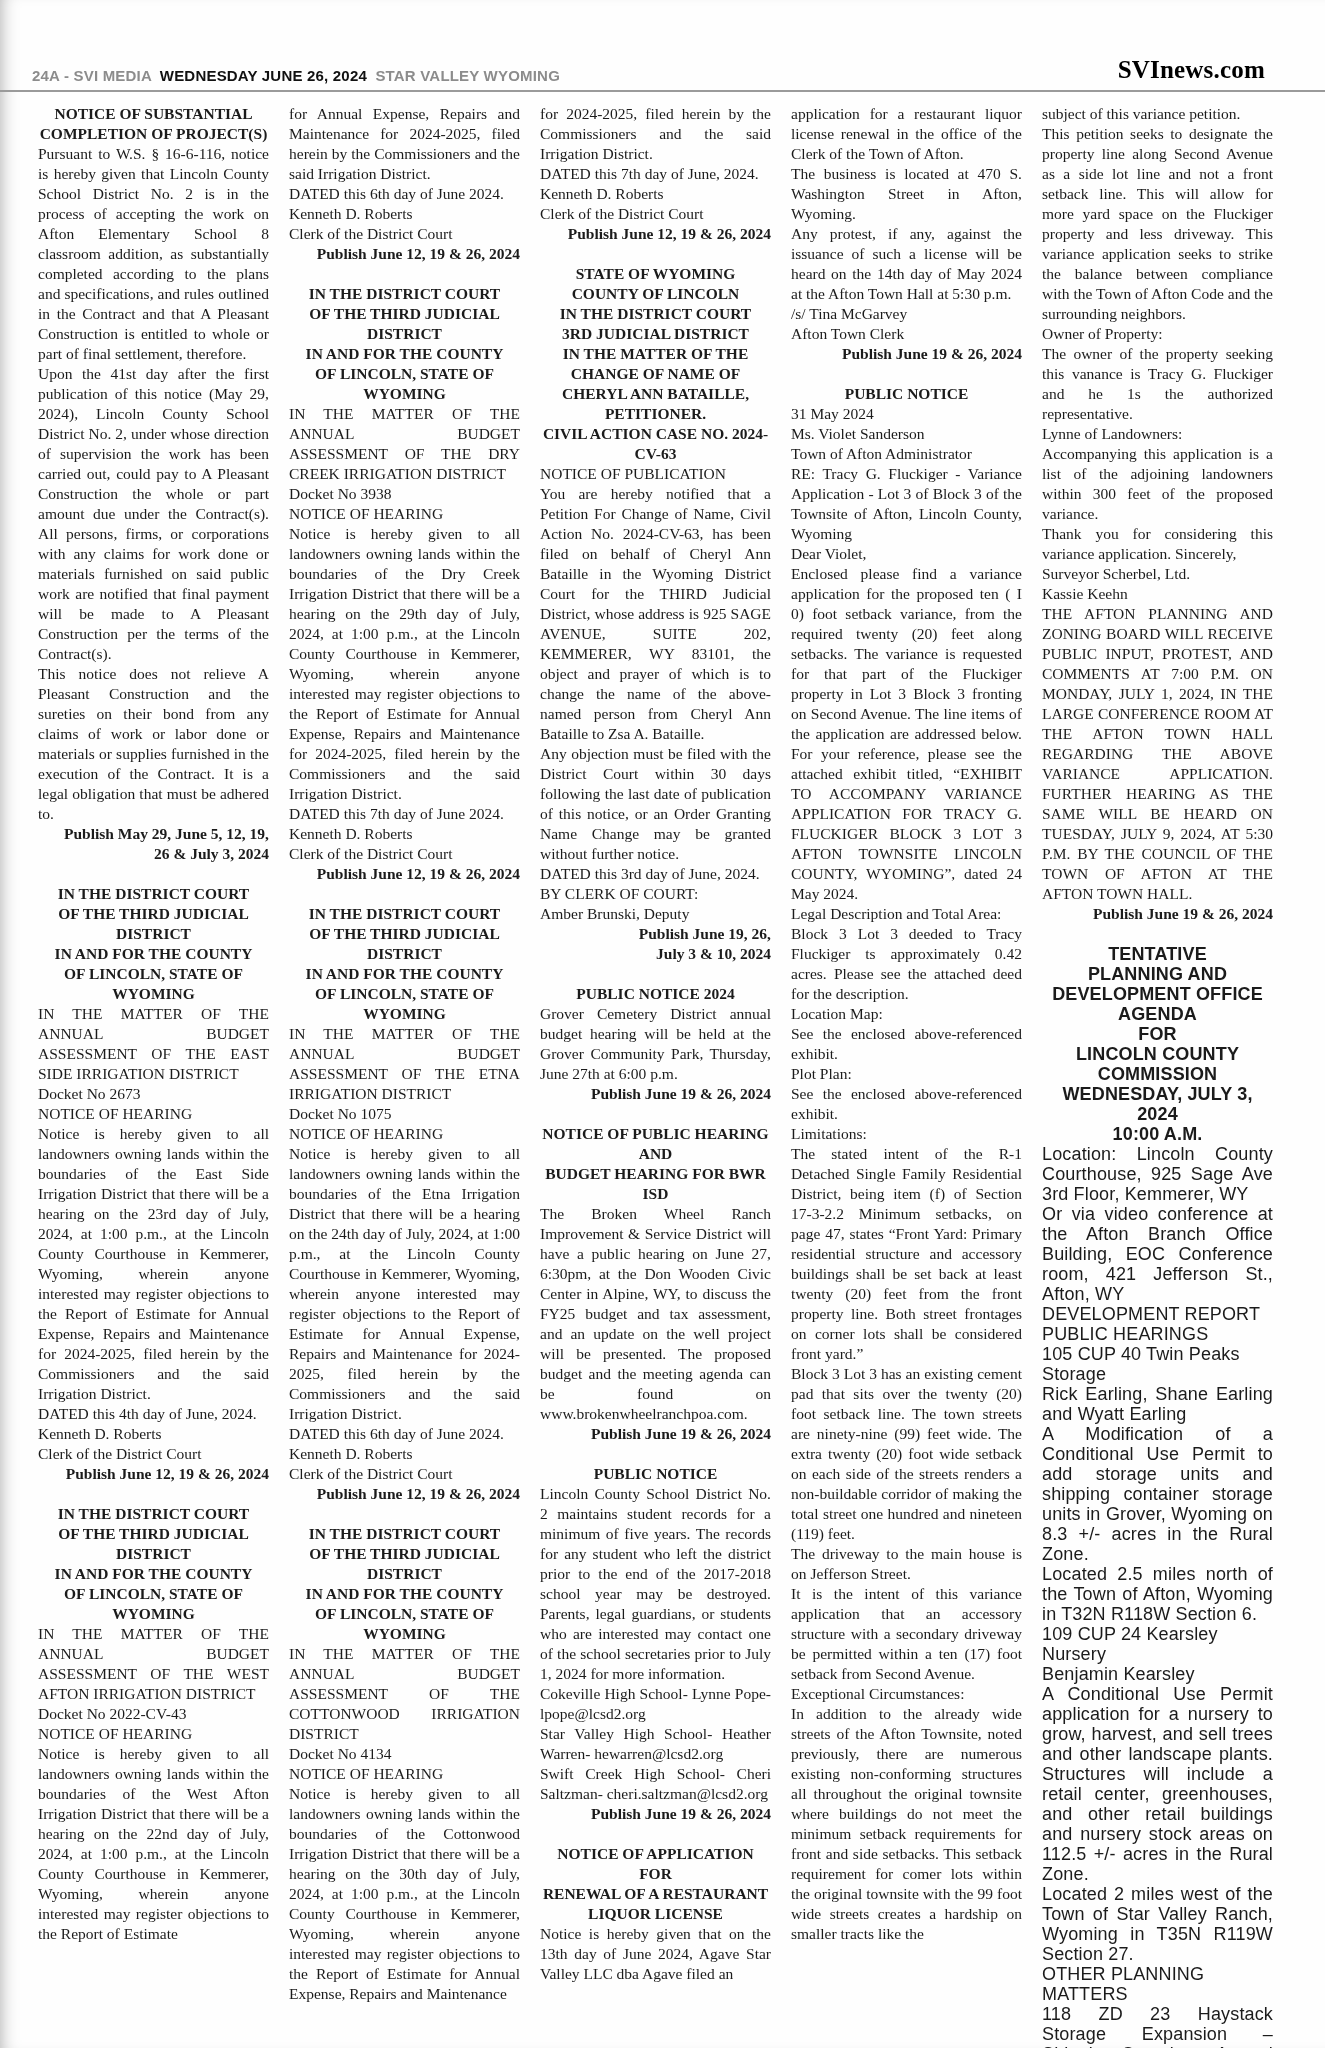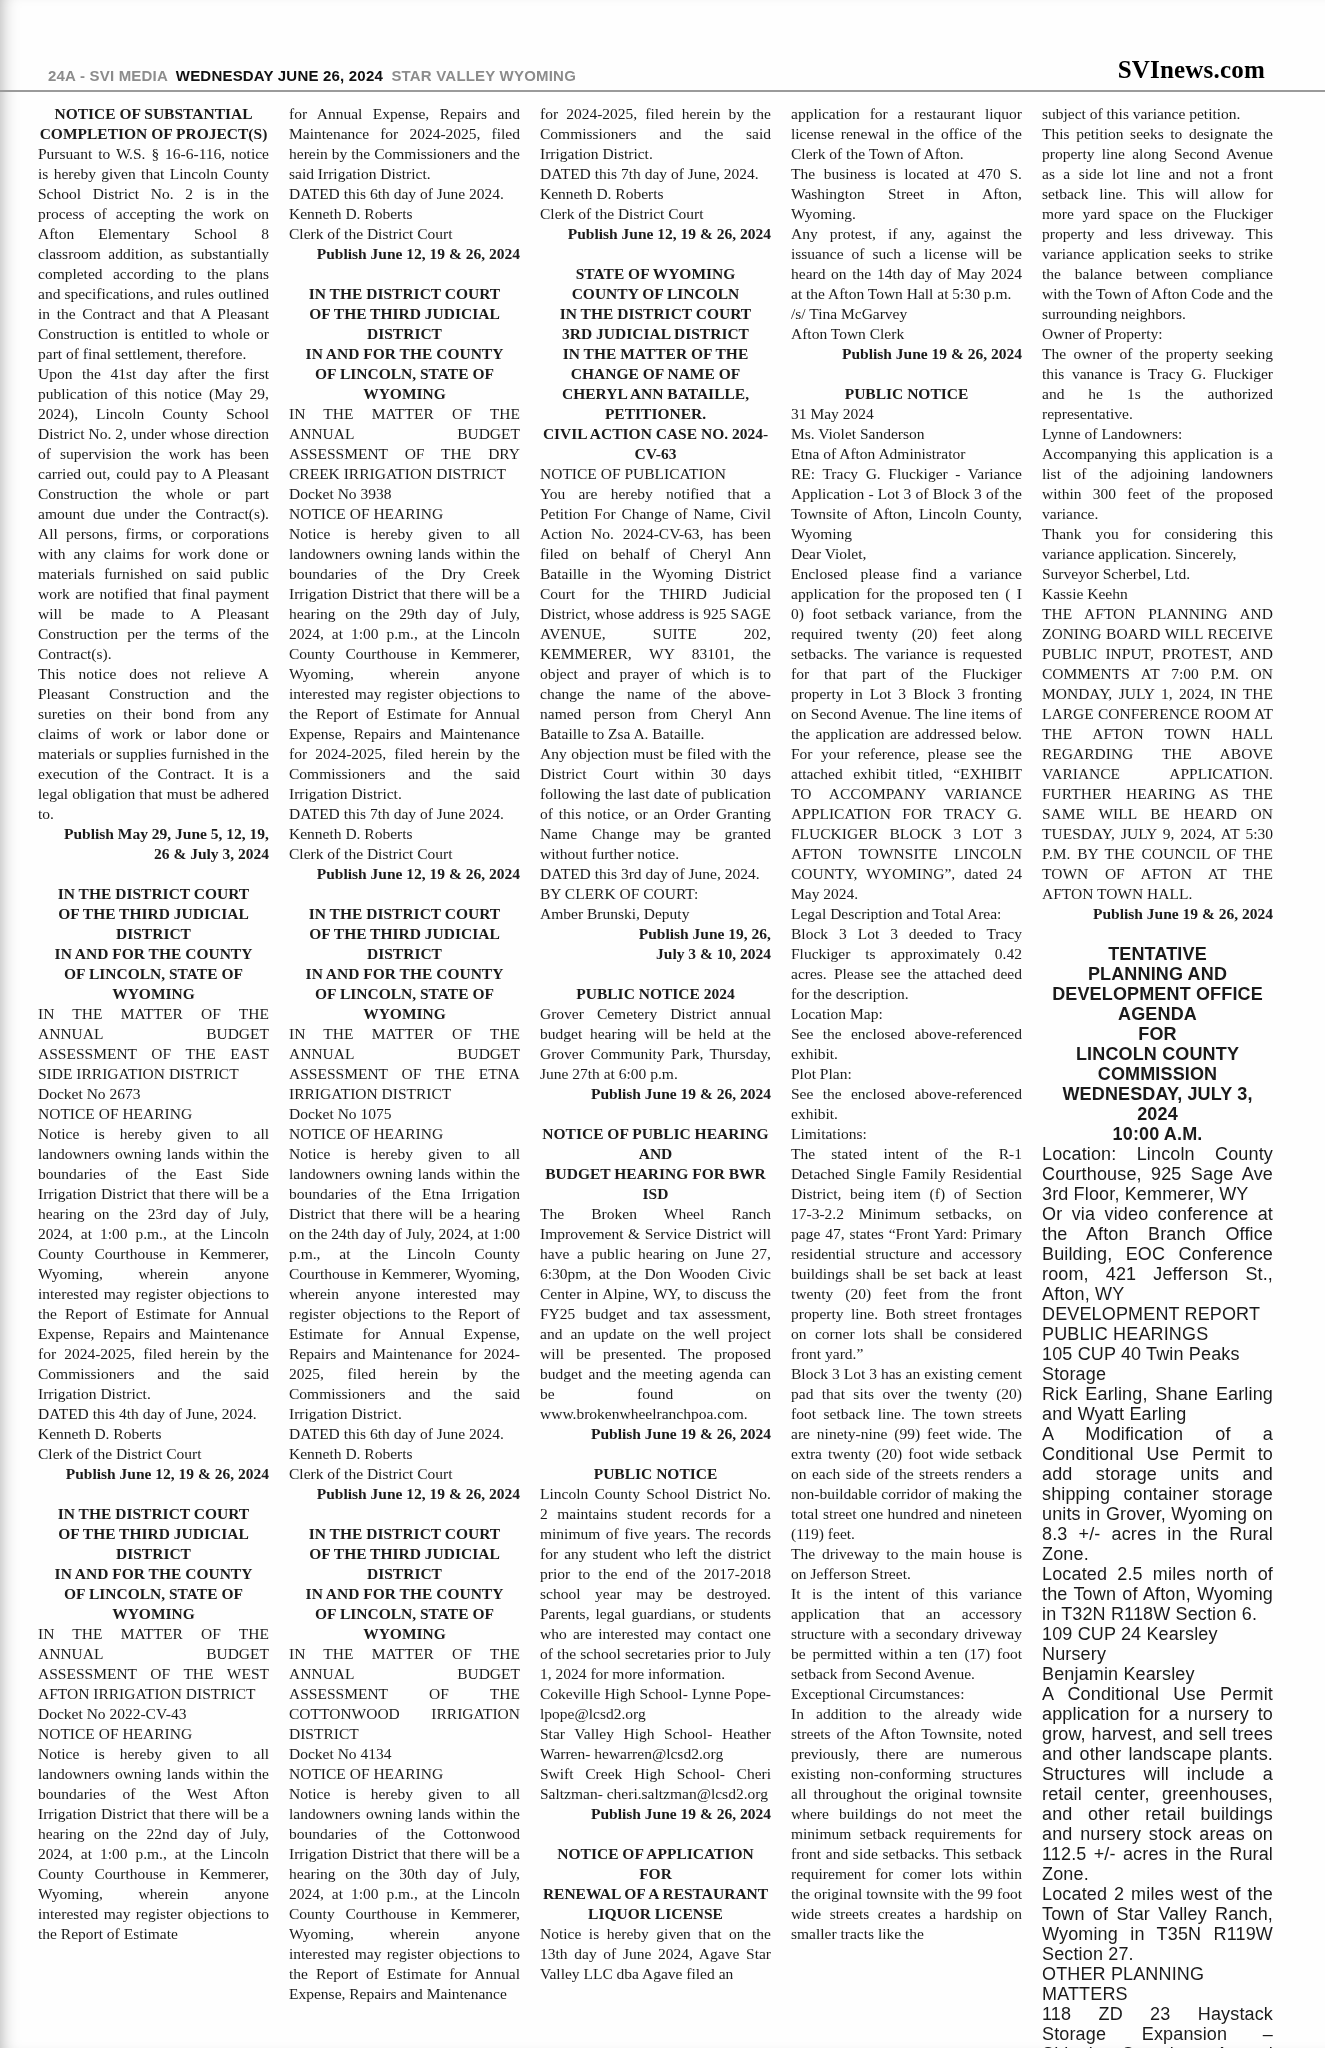--- a/index.html
+++ b/index.html
@@ -11,21 +11,21 @@
     color: #1b1b1b;
     font-family: "Liberation Serif", "DejaVu Serif", serif;
     overflow: hidden;
     box-shadow: inset 14px 0 18px -14px rgba(0,0,0,.35);
   }
   
   header.masthead {
     display: flex;
     justify-content: space-between;
     align-items: flex-end;
-    padding: 56px 60px 6px 48px;
+    padding: 56px 60px 6px 32px;
     border-bottom: 2px solid #9a9a9a;
     font-family: "Liberation Sans", sans-serif;
     gap: 20px;
   }
   .mast-left { font-size: 15px; letter-spacing: .2px; color: #8c8c8c; font-weight: 700; }
   .mast-left .mast-strong { color: #111; padding: 0 4px; }
   .mast-right {
     font-family: "Liberation Serif", serif;
     font-size: 25px;
     font-weight: 700;
@@ -220,21 +220,21 @@
         <p class="p-body">The business is located at 470 S. Washington Street in Afton, Wyoming.</p>
         <p class="p-body">Any protest, if any, against the issuance of such a license will be heard on the 14th day of May 2024 at the Afton Town Hall at 5:30 p.m.</p>
         <p class="p-plain">/s/ Tina McGarvey</p>
         <p class="p-plain">Afton Town Clerk</p>
         <p class="p-publish">Publish June 19 &amp; 26, 2024</p>
       </article>
       <article class="notice">
         <p class="p-heading">PUBLIC NOTICE</p>
         <p class="p-plain">31 May 2024</p>
         <p class="p-plain">Ms. Violet Sanderson</p>
-        <p class="p-plain">Etna of Afton Administrator</p>
+        <p class="p-plain">Town of Afton Administrator</p>
         <p class="p-body">RE: Tracy G. Fluckiger - Variance Application - Lot 3 of Block 3 of the Townsite of Afton, Lincoln County, Wyoming</p>
         <p class="p-plain">Dear Violet,</p>
         <p class="p-body">Enclosed please find a variance application for the proposed ten ( I 0) foot setback variance, from the required twenty (20) feet along setbacks. The variance is requested for that part of the Fluckiger property in Lot 3 Block 3 fronting on Second Avenue. The line items of the application are addressed below. For your reference, please see the attached exhibit titled, “EXHIBIT TO ACCOMPANY VARIANCE APPLICATION FOR TRACY G. FLUCKIGER BLOCK 3 LOT 3 AFTON TOWNSITE LINCOLN COUNTY, WYOMING”, dated 24 May 2024.</p>
         <p class="p-plain">Legal Description and Total Area:</p>
         <p class="p-body">Block 3 Lot 3 deeded to Tracy Fluckiger ts approximately 0.42 acres. Please see the attached deed for the description.</p>
         <p class="p-plain">Location Map:</p>
         <p class="p-body">See the enclosed above-referenced exhibit.</p>
         <p class="p-plain">Plot Plan:</p>
         <p class="p-body">See the enclosed above-referenced exhibit.</p>
         <p class="p-plain">Limitations:</p>

